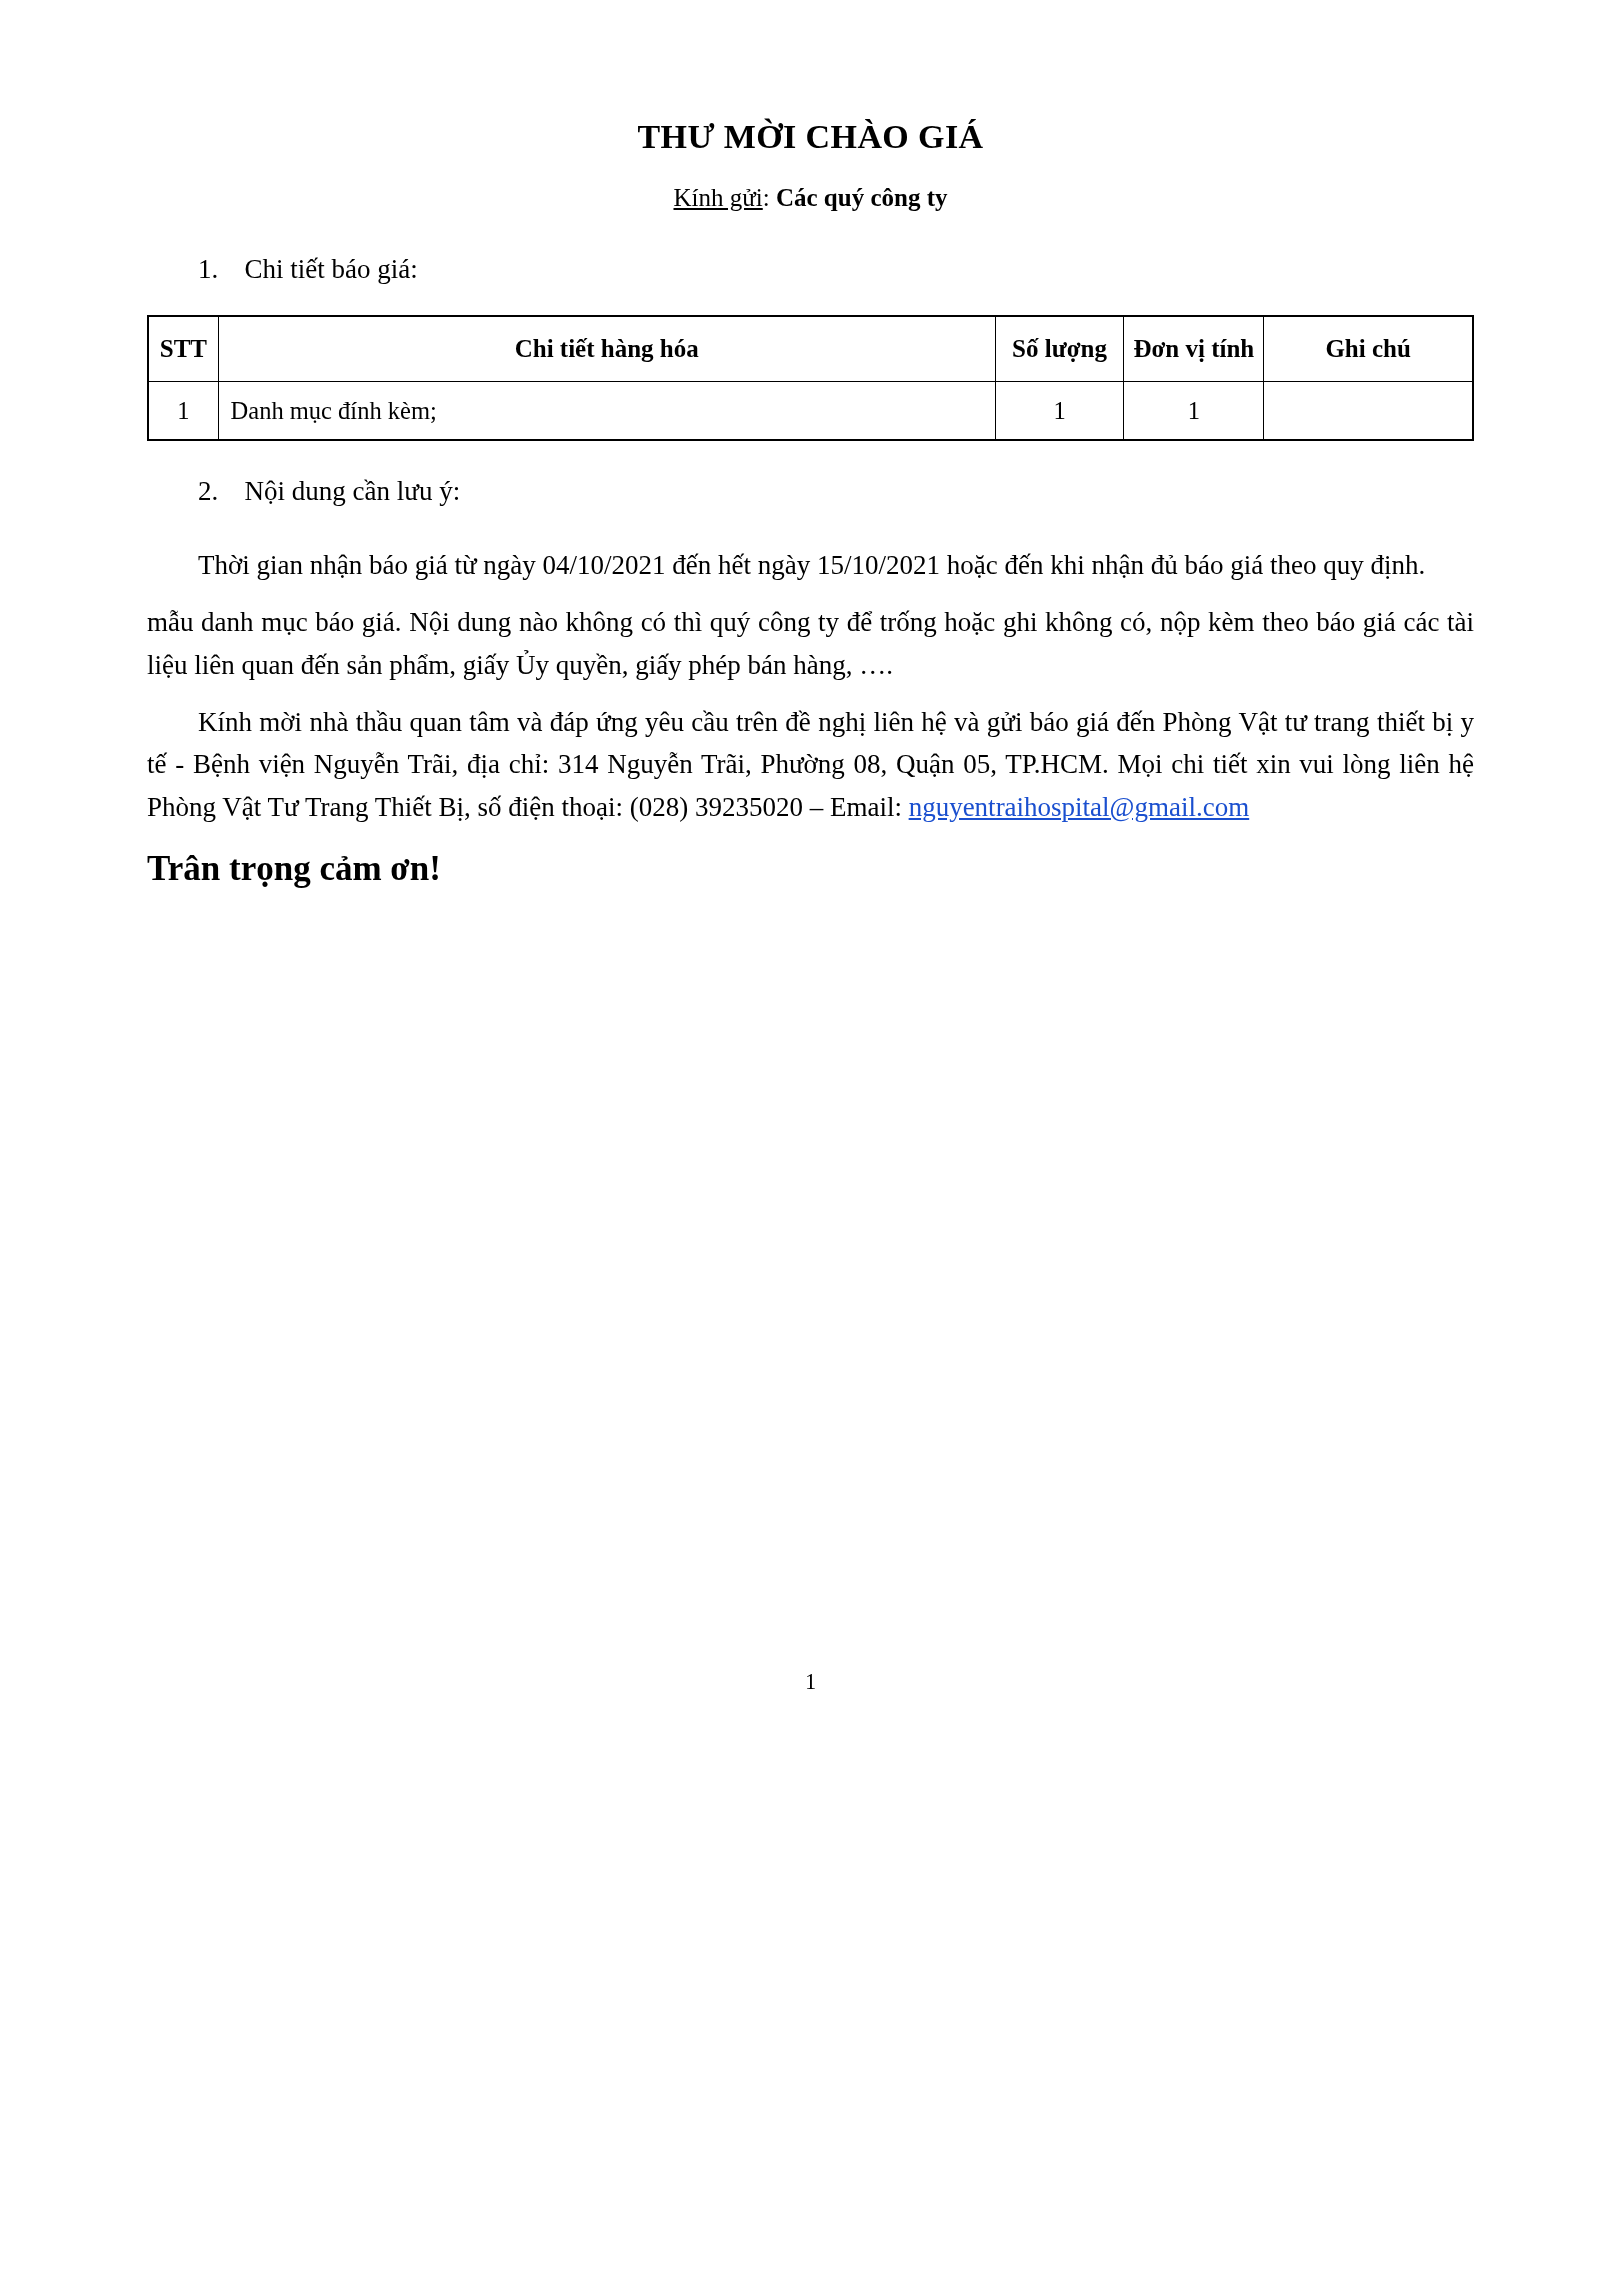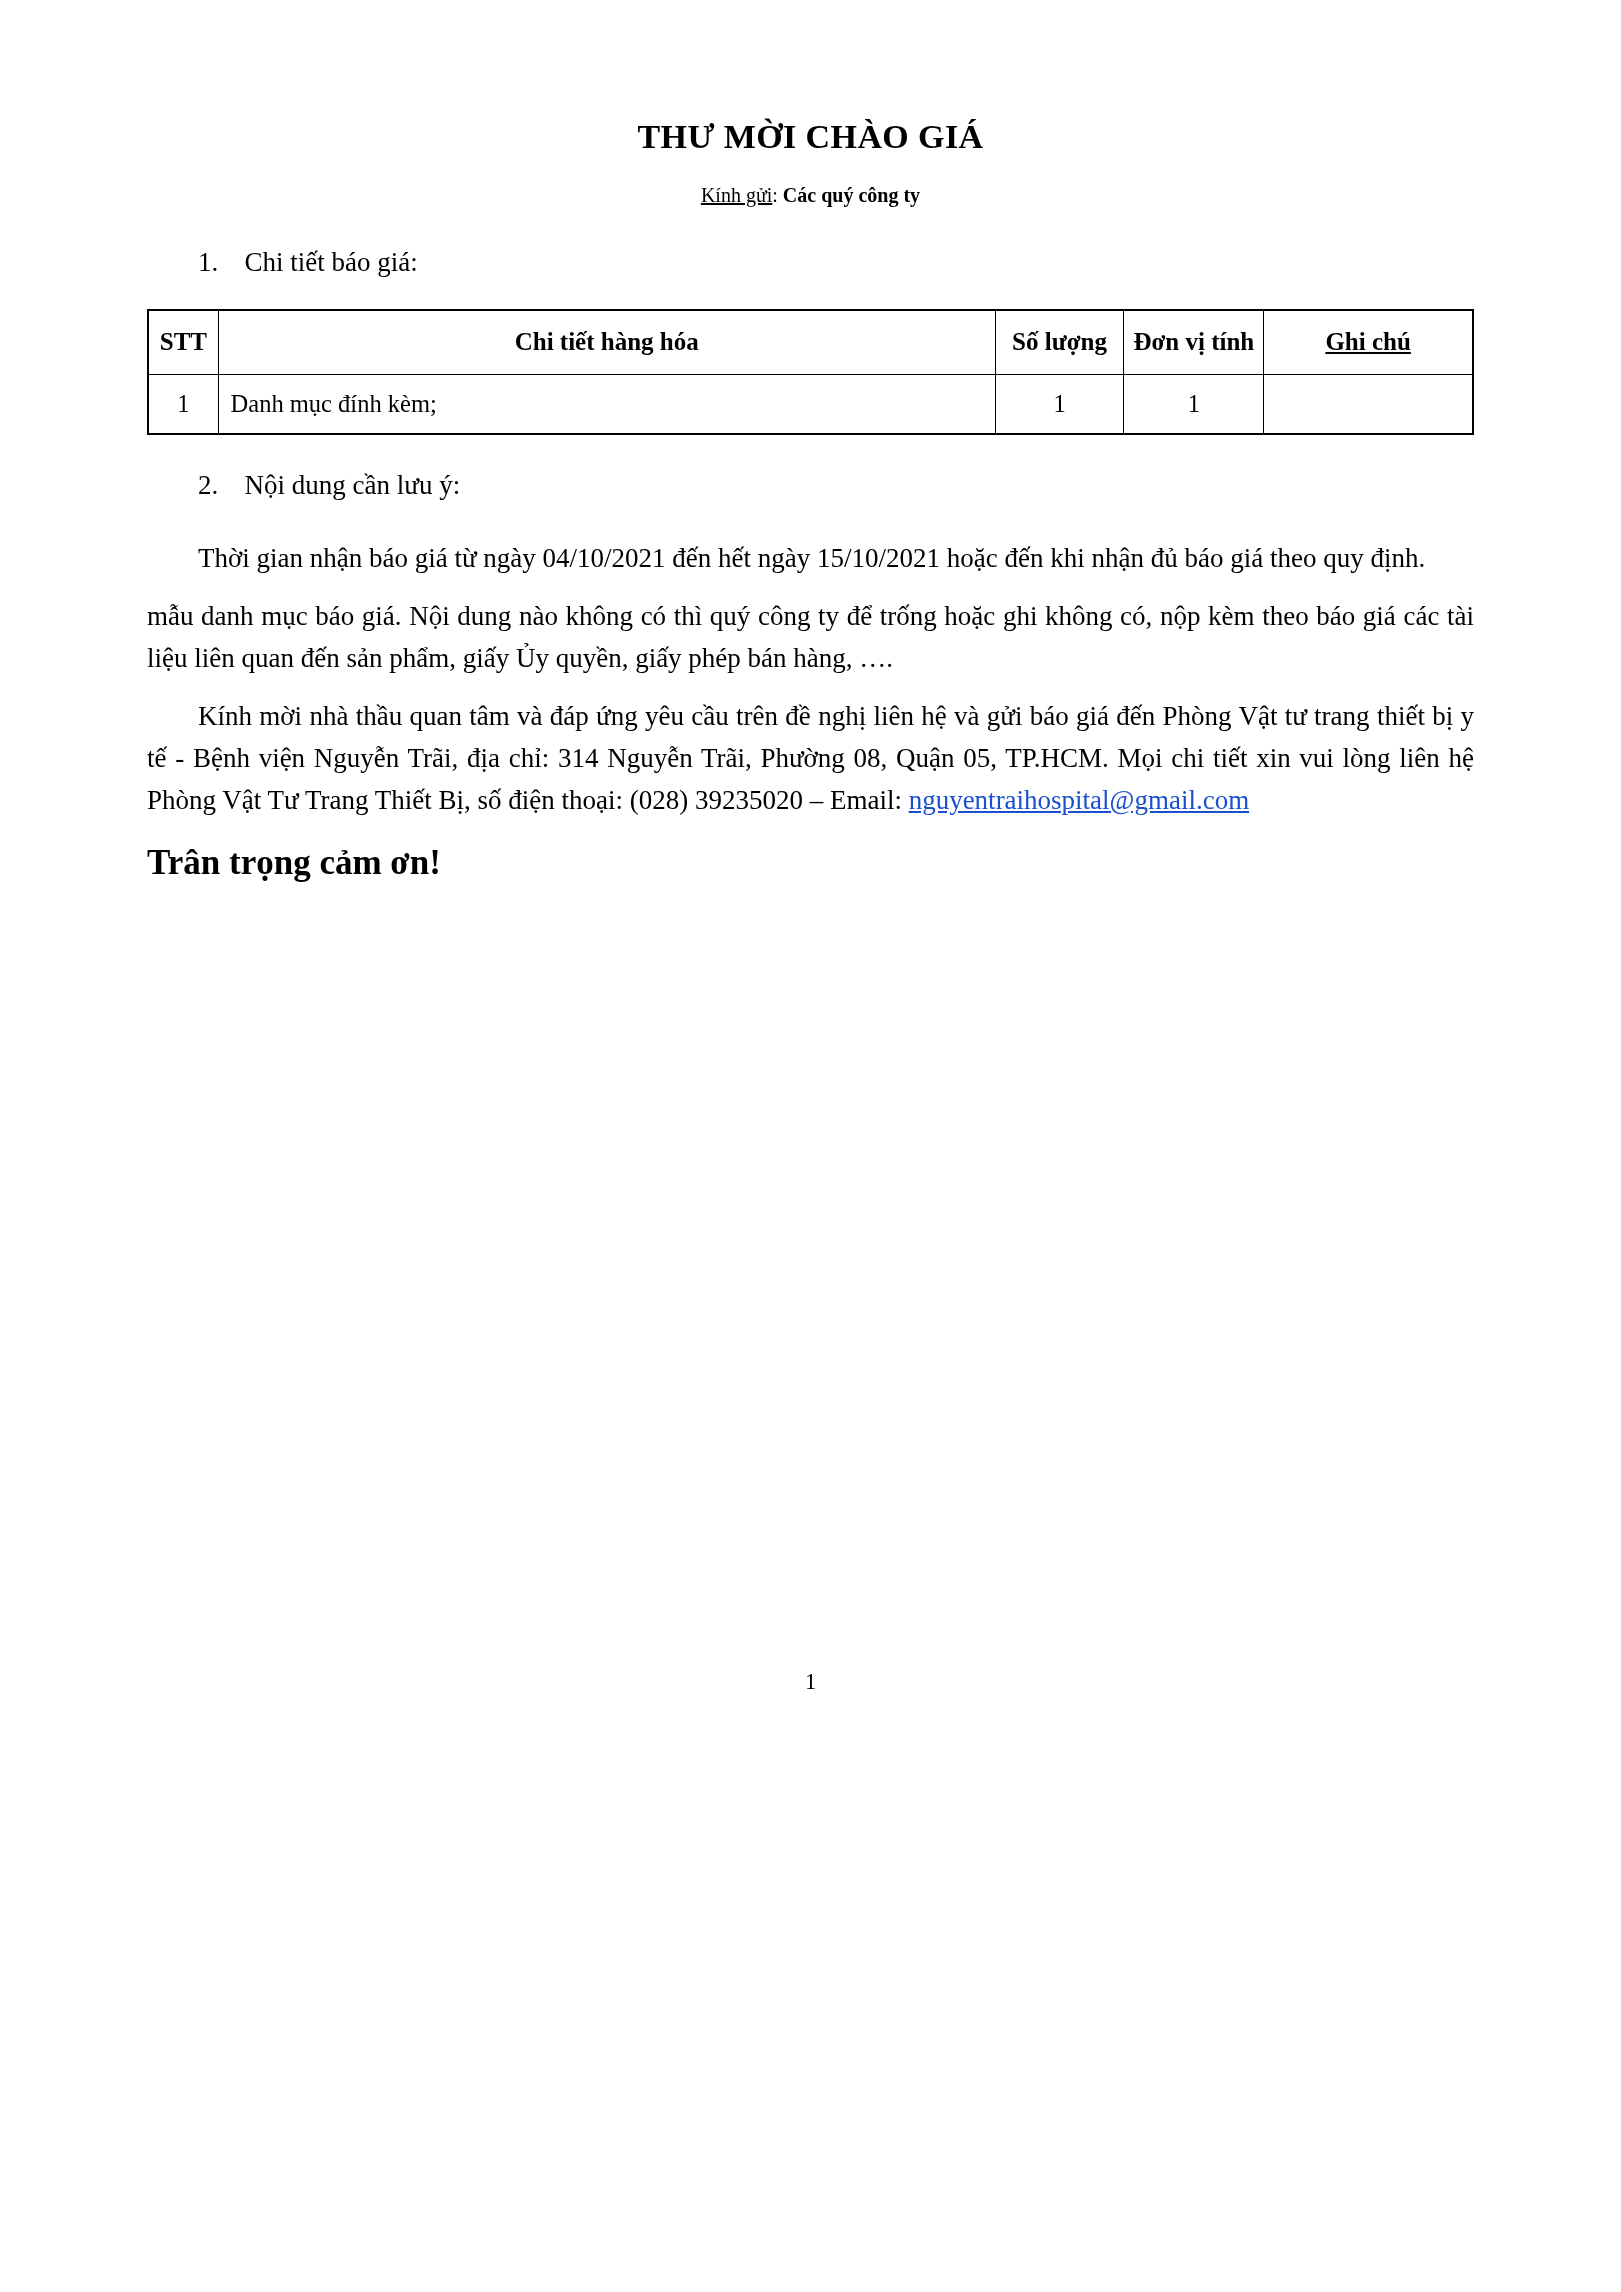--- a/index.html
+++ b/index.html
@@ -24,21 +24,21 @@
   .doc-title {
     text-align: center;
     font-size: 34px;
     font-weight: bold;
     letter-spacing: 0.4px;
     margin: 0 0 23.5px 0;
     line-height: 1.25;
   }
   .addressee {
     text-align: center;
-    font-size: 20px;
+    font-size: 25px;
     margin: 15px 0 33px 0;
     line-height: 1.3;
   }
   .addressee .kinh-gui {
     text-decoration: underline;
     font-weight: normal;
   }
   .addressee .recipient {
     font-weight: bold;
   }
@@ -88,21 +88,21 @@
     text-align: center;
     padding: 12.7px 5.9px;
   }
   table.quote-table tbody td.cell-desc {
     text-align: left;
     padding-left: 11.8px;
   }
   .col-stt { width: 57px; }
   .col-qty { width: 116px; border-radius: 20px; }
   .col-unit { width: 127px; }
-  .col-note { width: 196px; text-decoration: underline; }
+  .col-note { width: 196px; }
   .spacer-sm { height: 17.6px; }
   .email-link {
     color: #1a4fcf;
     text-decoration: underline;
   }
   .closing {
     font-size: 35px;
     font-weight: bold;
     line-height: 1.5;
     margin: 13px 0 0 0;

